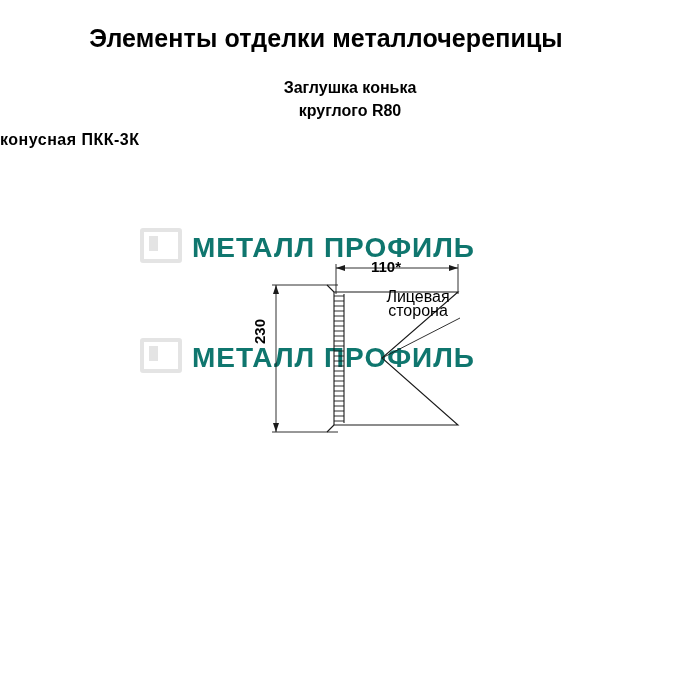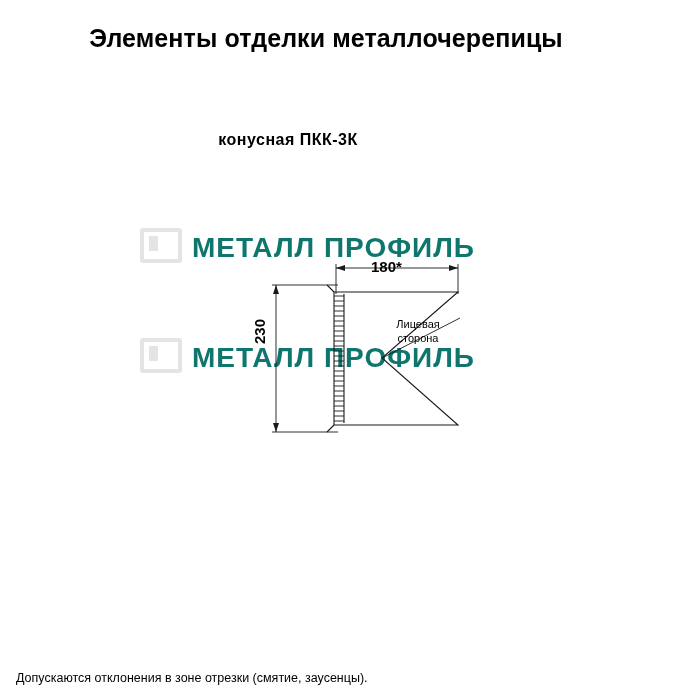--- a/index.html
+++ b/index.html
@@ -40,21 +40,20 @@
     text-align: center;
     font-size: 16px;
     font-weight: bold;
     line-height: 23px;
   }
   .subtitle-line3 {
     position: absolute;
     top: 131px;
     left: 0;
     width: 576px;
-    text-align: center;
     font-size: 16px;
     font-weight: bold;
     letter-spacing: 0.5px;
   }
 
   
   .wm {
     position: absolute;
     color: #0f766e;
     font-weight: bold;
@@ -120,43 +119,46 @@
     top: 344px;
     left: 251px;
     transform: rotate(-90deg);
     transform-origin: left top;
     white-space: nowrap;
   }
   .face-label {
     position: absolute;
     top: 290px;
     left: 383px;
-    font-size: 11px;
+    font-size: 16px;
     line-height: 14px;
     text-align: center;
     width: 70px;
-    margin-top: 27px;
   }
 
   
   .footer {
     position: absolute;
     left: 16px;
     bottom: 12px;
     font-size: 12.5px;
     line-height: 19px;
   }
 </style>
 </head>
 <body>
 
 <div class="page">
 
   <div class="title">Элементы отделки металлочерепицы</div>
 
+  <div class="subtitle-block">
+    <div>Заглушка конька</div>
+    <div>круглого R80</div>
+  </div>
   <div class="subtitle-line3">конусная   ПКК-3К</div>
 
   <div class="wm wm-1">
     <span class="wm-logo"></span><span class="wm-text">МЕТАЛЛ ПРОФИЛЬ</span>
   </div>
   <div class="wm wm-2">
     <span class="wm-logo"></span><span class="wm-text">МЕТАЛЛ ПРОФИЛЬ</span>
   </div>
 
   <div class="drawing">
@@ -216,25 +218,24 @@
       <g stroke="#1a1a1a" stroke-width="0.9">
         <line x1="106" y1="28" x2="228" y2="28"></line>
         <line x1="106" y1="24" x2="106" y2="54"></line>
         <line x1="228" y1="24" x2="228" y2="54"></line>
         <polygon points="106,28 115,25 115,31" fill="#1a1a1a" stroke="none"></polygon>
         <polygon points="228,28 219,25 219,31" fill="#1a1a1a" stroke="none"></polygon>
       </g>
     </svg>
   </div>
 
-  <div class="dim-label dim-180">180*</div>
+  <div class="dim-label dim-180">110*</div>
   <div class="dim-label dim-230">230</div>
 
   <div class="face-label">
     <div>Лицевая</div>
     <div>сторона</div>
   </div>
 
   <div class="footer">
-    <div>Допускаются отклонения в зоне отрезки (смятие, заусенцы).</div>
   </div>
 
 </div>
 
 </body></html>

